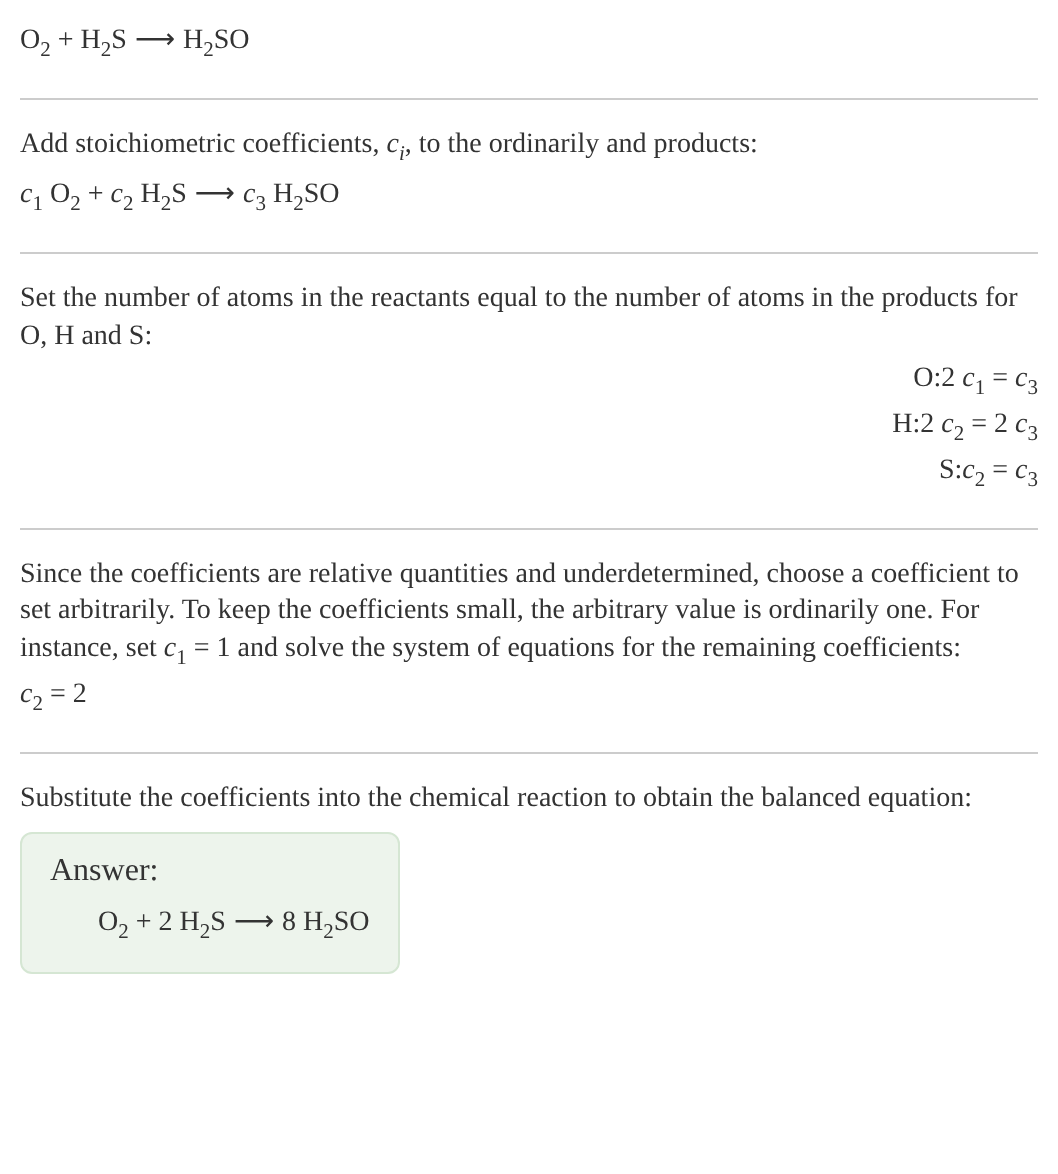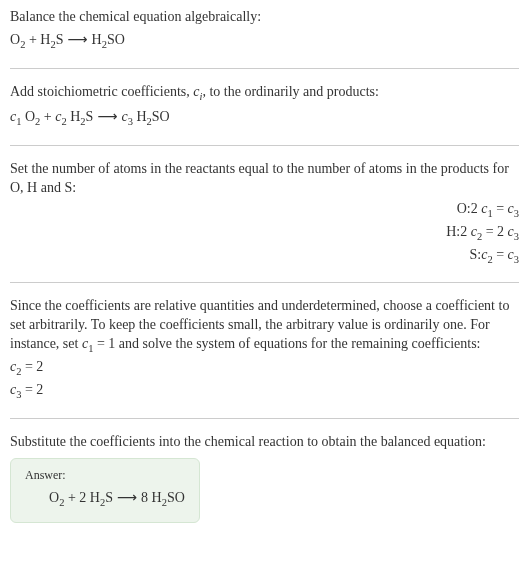--- a/index.html
+++ b/index.html
@@ -51,35 +51,34 @@
     }
     .answer-box {
       display: inline-block;
       background: #edf4ec;
       border: 1px solid #d5e6d3;
       border-radius: 6px;
       padding: 8px 14px 10px 14px;
       margin-top: 4px;
     }
     .answer-label {
-      font-size: 12px;
+      font-size: 16px;
       margin-bottom: 6px;
     }
     .answer-eq {
       padding-left: 24px;
     }
     .arrow {
       padding: 0 4px;
     }
   </style>
 </head>
 <body>
 
 <div class="section">
-  <p>Balance the chemical equation algebraically:</p>
   <p class="equation">
     <span>O</span><sub>2</sub><span> + H</span><sub>2</sub><span>S</span><span class="arrow">⟶</span><span>H</span><sub>2</sub><span>SO</span>
   </p>
 </div>
 
 <div class="section">
   <p>
     <span>Add stoichiometric coefficients, </span><span class="italic">c</span><sub class="italic">i</sub><span>, to the ordinarily and products:</span>
   </p>
   <p class="equation">
@@ -100,23 +99,20 @@
   </p>
 </div>
 
 <div class="section">
   <p>
     <span>Since the coefficients are relative quantities and underdetermined, choose a coefficient to set arbitrarily. To keep the coefficients small, the arbitrary value is ordinarily one. For instance, set </span><span class="italic">c</span><sub>1</sub><span> = 1 and solve the system of equations for the remaining coefficients:</span>
   </p>
   <p class="coeff-line">
     <span class="italic">c</span><sub>2</sub><span> = 2</span>
   </p>
-  <p class="coeff-line">
-    <span class="italic">c</span><sub>3</sub><span> = 2</span>
-  </p>
 </div>
 
 <div class="section">
   <p>Substitute the coefficients into the chemical reaction to obtain the balanced equation:</p>
   <div class="answer-box">
     <p class="answer-label">Answer:</p>
     <p class="answer-eq equation">
       <span>O</span><sub>2</sub><span> + 2 H</span><sub>2</sub><span>S</span><span class="arrow">⟶</span><span>8 H</span><sub>2</sub><span>SO</span>
     </p>
   </div>

